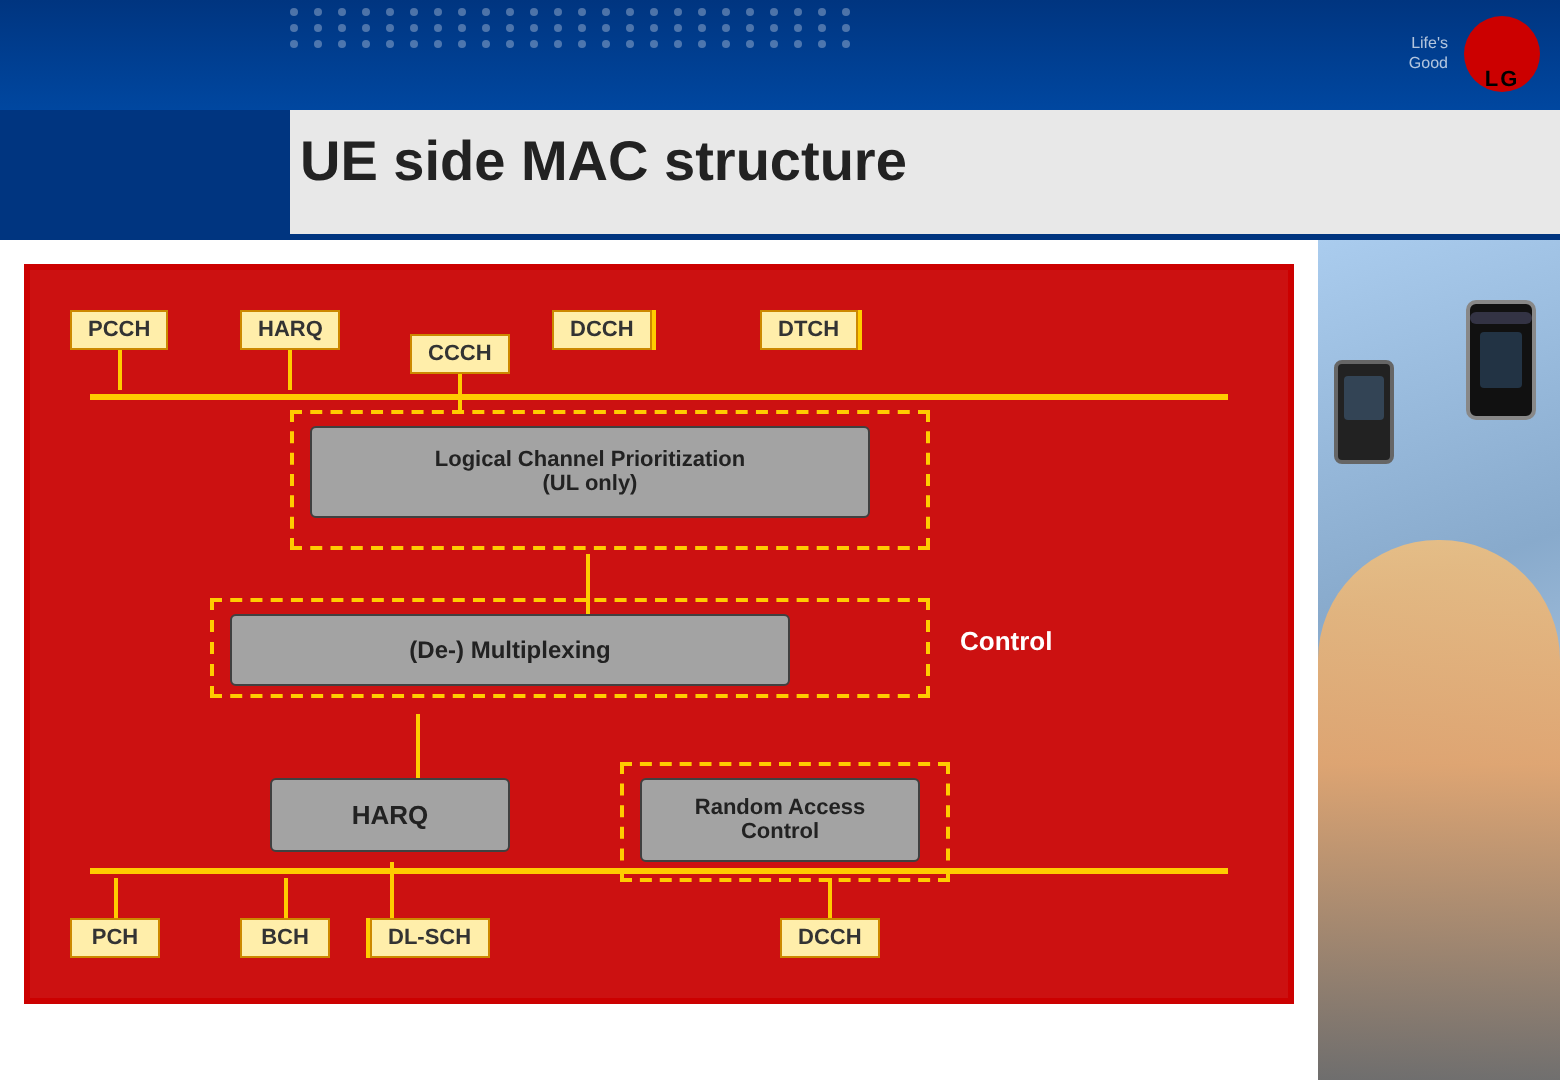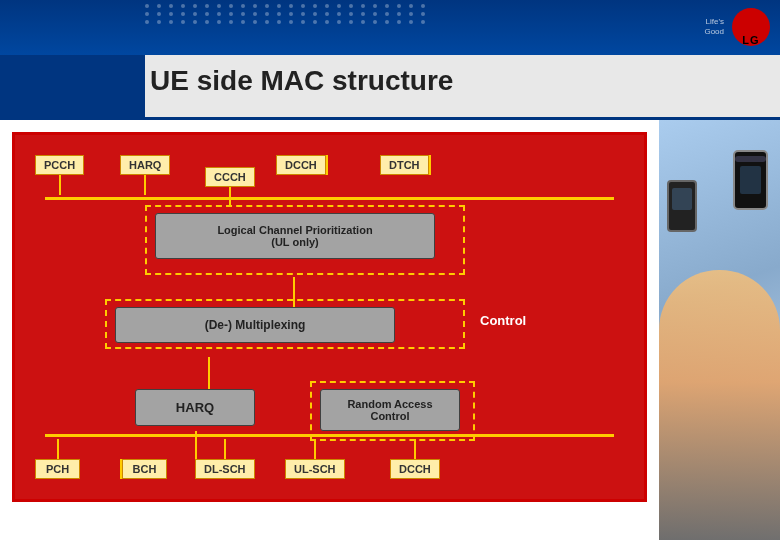--- a/index.html
+++ b/index.html
@@ -353,34 +353,30 @@
 
         <div class="h-line" style="bottom:52px; left:20px; right:20px; top:auto;"></div>
 
         <div class="v-connector" style="top:286px; left:170px; height:30px;"></div>
 
         <div style="position:absolute; bottom:10px; left:10px; display:flex; flex-direction:column; align-items:center;">
           <div class="channel-line-v"></div>
           <div class="channel-label">PCH</div>
         </div>
 
-        <div style="position:absolute; bottom:10px; left:95px; display:flex; flex-direction:row; align-items:center;">
+        <div style="position:absolute; bottom:10px; left:95px; display:flex; flex-direction:column; align-items:center;">
           <div class="channel-line-v"></div>
           <div class="channel-label">BCH</div>
         </div>
 
-        <div style="position:absolute; bottom:10px; left:170px; display:flex; flex-direction:column; align-items:center;">
+        <div style="position:absolute; bottom:10px; left:158px; display:flex; flex-direction:row; align-items:center;">
           <div class="channel-line-v"></div>
           <div class="channel-label">DL-SCH</div>
         </div>
 
-        <div style="position:absolute; bottom:10px; left:260px; display:flex; flex-direction:column; align-items:center;">
-          <div class="channel-line-v"></div>
-          <div class="channel-label">UL-SCH</div>
-        </div>
 
         <div style="position:absolute; bottom:10px; left:365px; display:flex; flex-direction:column; align-items:center;">
           <div class="channel-line-v"></div>
           <div class="channel-label">DCCH</div>
         </div>
 
       </div>
     </div>
   </div>
 

